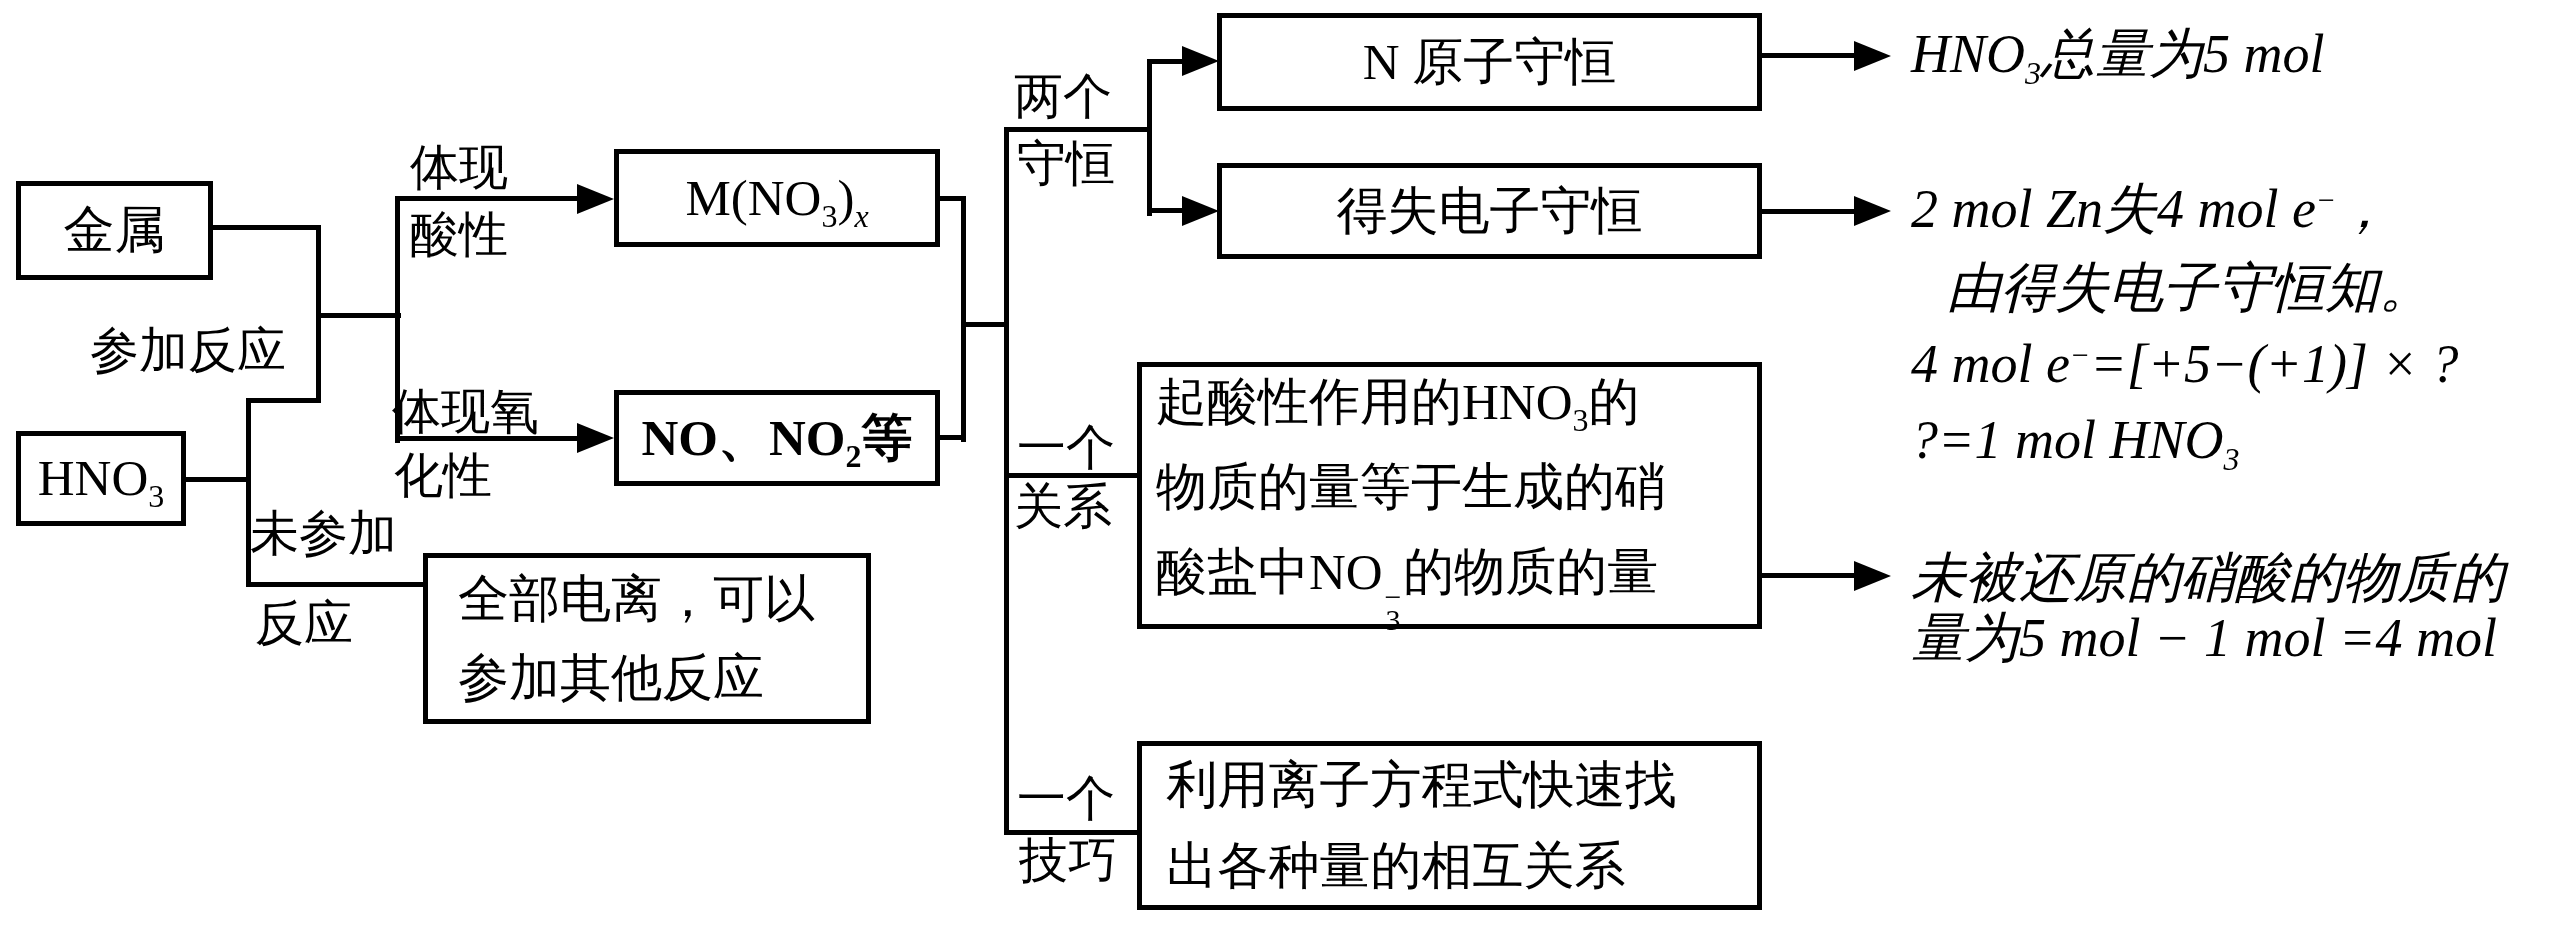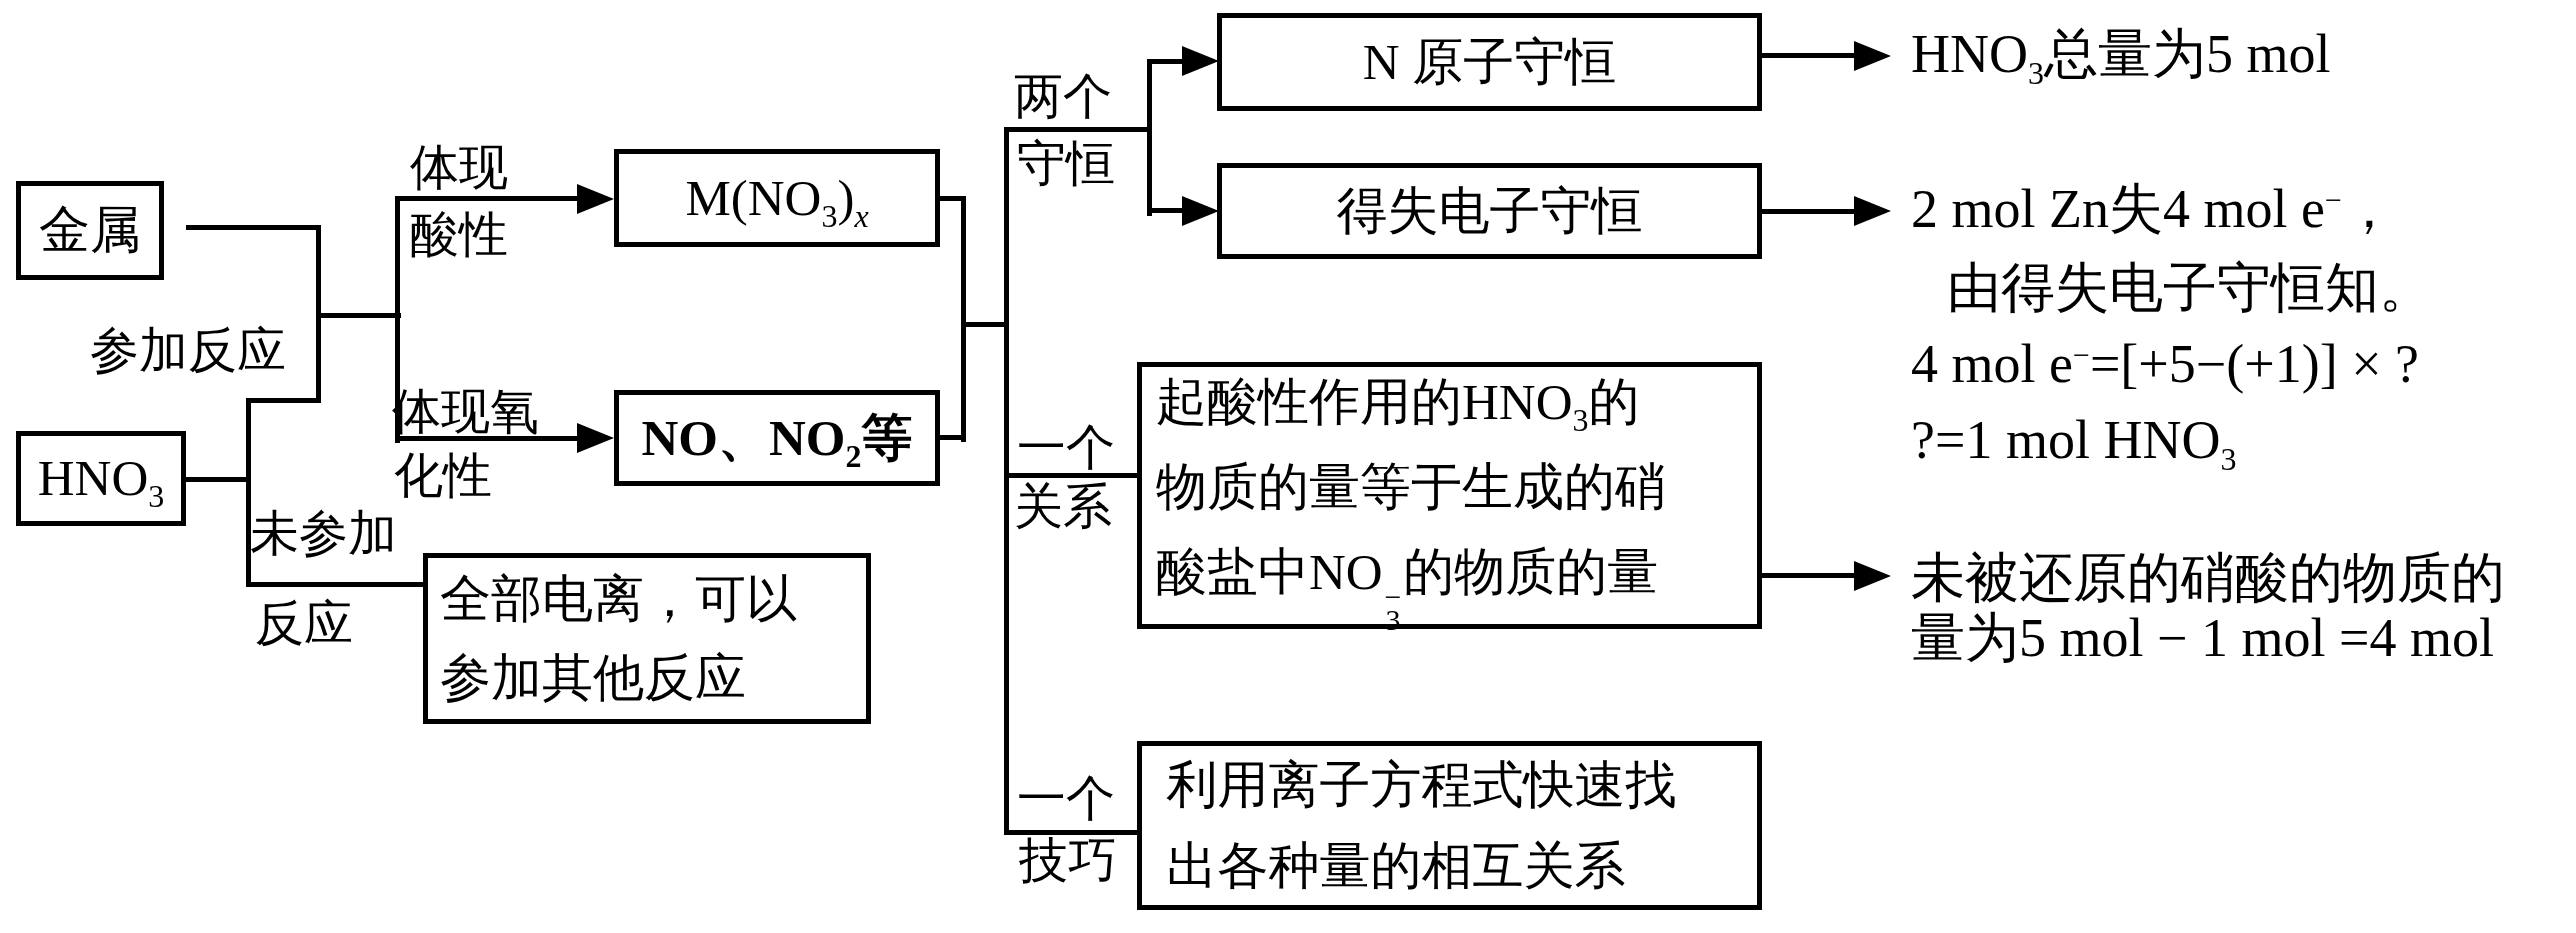--- a/index.html
+++ b/index.html
@@ -42,20 +42,21 @@
     position: absolute;
     font-size: 49px;
     line-height: 1.0;
     white-space: nowrap;
   }
   .rtext {
     position: absolute;
     font-size: 54px;
     line-height: 1.05;
     white-space: nowrap;
+    font-style: italic;
   }
   .bline { line-height: 85px; }
   .bline2 { line-height: 81px; }
   .bline3 { line-height: 79px; }
   sub.fsub { font-size: 32px; line-height: 0; vertical-align: -12.3px; }
   sub.fsub.it { font-style: italic; }
   sup.fsup { font-size: 30px; line-height: 0; vertical-align: 17.5px; }
   .stack {
     display: inline-flex;
     flex-direction: column;
@@ -100,37 +101,37 @@
   <div class="hl" style="left:1004px; top:473px; width:133px;"></div>
   <div class="hl" style="left:1004px; top:830px; width:133px;"></div>
 
   <div class="hl" style="left:1762px; top:53px; width:95px;"></div>
   <div class="ah" style="left:1854px; top:41px;"></div>
   <div class="hl" style="left:1762px; top:209px; width:95px;"></div>
   <div class="ah" style="left:1854px; top:196px;"></div>
   <div class="hl" style="left:1762px; top:573px; width:95px;"></div>
   <div class="ah" style="left:1854px; top:561px;"></div>
 
-  <div class="box" style="left:16px; top:181px; width:148px; height:99px;">
+  <div class="box" style="left:16px; top:181px; width:197px; height:99px;">
     <span>金属</span>
   </div>
 
   <div class="box" style="left:16px; top:431px; width:170px; height:95px;">
     <span><span>HNO</span><sub class="fsub">3</sub></span>
   </div>
 
   <div class="box" style="left:614px; top:149px; width:326px; height:98px;">
     <span><span>M(NO</span><sub class="fsub">3</sub><span>)</span><sub class="fsub it">x</sub></span>
   </div>
 
   <div class="box" style="left:614px; top:390px; width:326px; height:96px;font-weight:bold;">
     <span><span>NO、NO</span><sub class="fsub">2</sub><span>等</span></span>
   </div>
 
-  <div class="box multiline" style="left:423px; top:553px; width:448px; height:171px; padding-left:12px;">
+  <div class="box multiline" style="left:423px; top:553px; width:448px; height:171px; padding-left:30px;">
     <span class="bline3">全部电离，可以</span>
     <span class="bline3">参加其他反应</span>
   </div>
 
   <div class="box" style="left:1217px; top:13px; width:545px; height:98px;">
     <span>N 原子守恒</span>
   </div>
 
   <div class="box" style="left:1217px; top:163px; width:545px; height:96px;">
     <span>得失电子守恒</span>

